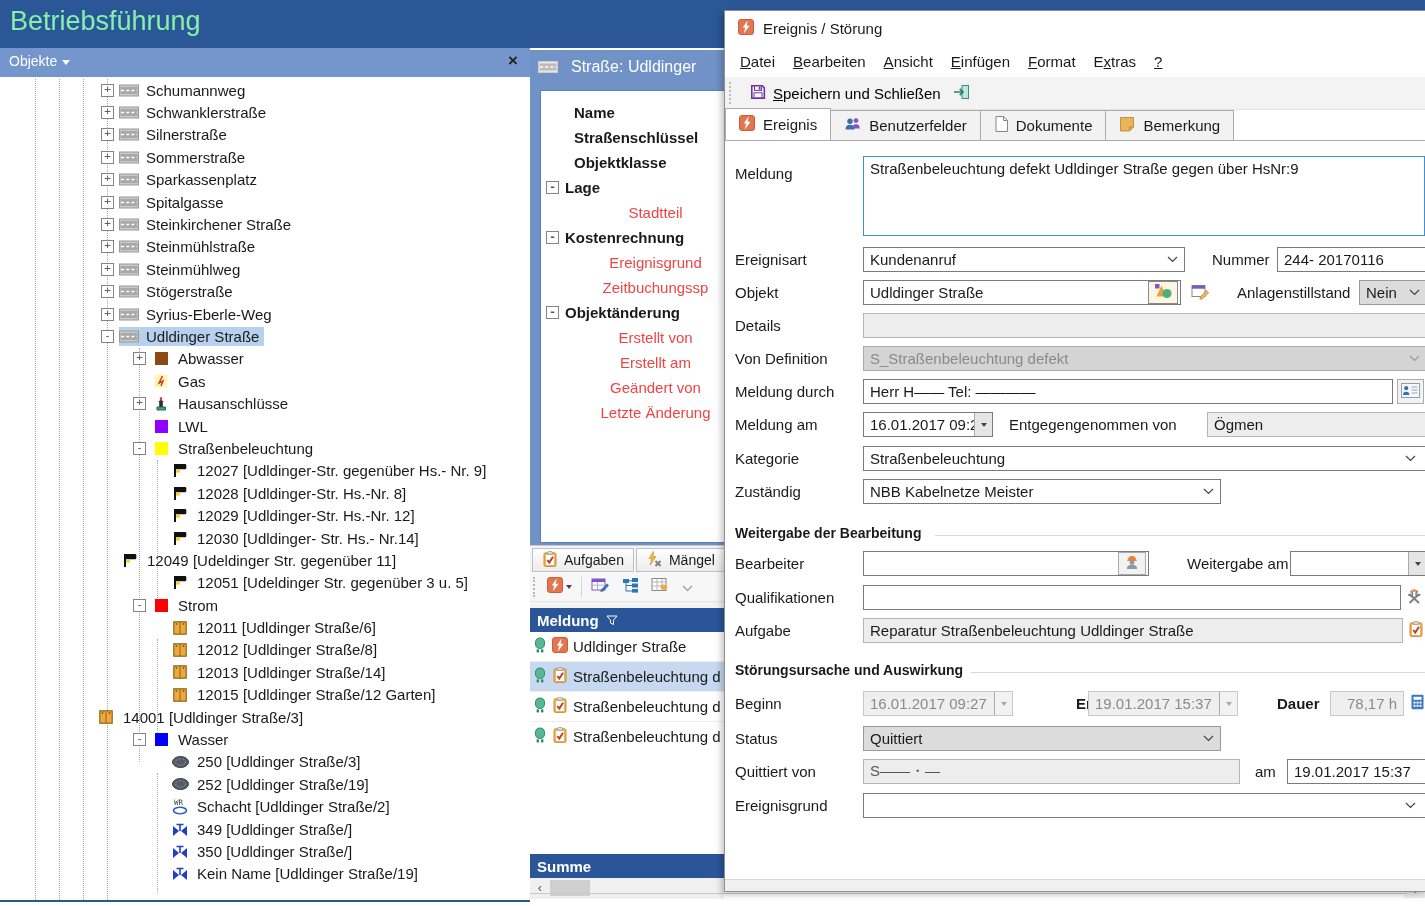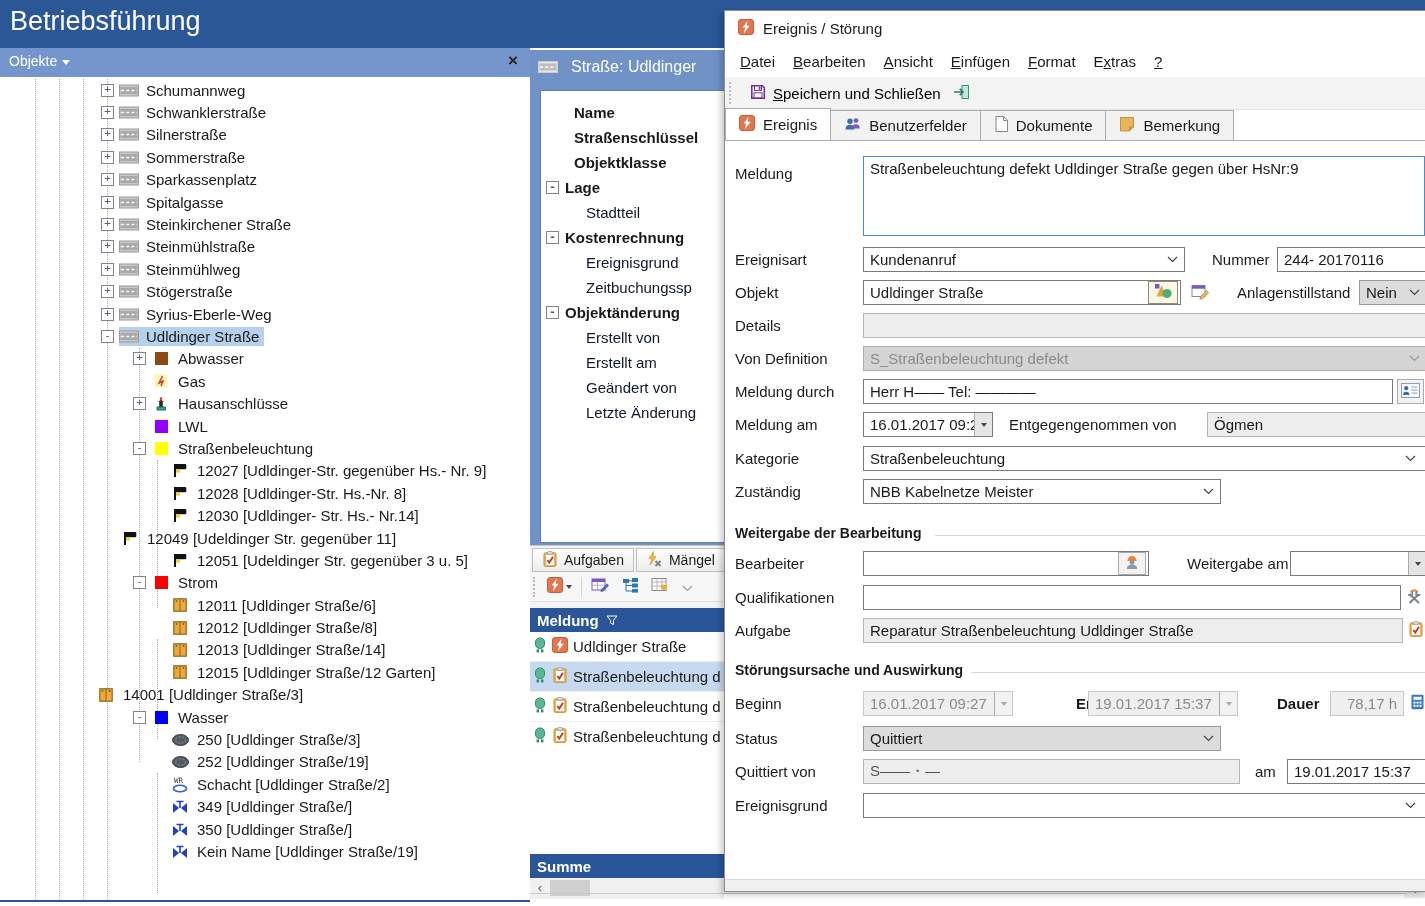--- a/index.html
+++ b/index.html
@@ -1,20 +1,20 @@
 <!DOCTYPE html>
 <html><head>
 <meta charset="utf-8">
 <style>
   html,body{margin:0;padding:0;}
   body{width:1425px;height:906px;position:relative;overflow:hidden;background:#fff;
        font-family:"Liberation Sans","DejaVu Sans",sans-serif;font-size:15px;color:#1a1a1a;}
   
   #appheader{position:absolute;left:0;top:0;width:1425px;height:48px;background:#2B5797;z-index:1;}
-  #appheader .htitle{position:absolute;left:10px;top:6px;font-size:27px;font-weight:300;color:#ffffff;}
+  #appheader .htitle{position:absolute;left:10px;top:6px;font-size:27px;font-weight:300;color:#86efac;}
   #objbar{position:absolute;left:0;top:48px;width:530px;height:29px;background:#7596CC;z-index:2;}
   #objbar .olabel{position:absolute;left:9px;top:5px;color:#fff;font-size:14px;}
   #objbar .caret{display:inline-block;width:0;height:0;border-left:4px solid transparent;border-right:4px solid transparent;border-top:5px solid #fff;margin-left:5px;vertical-align:middle;}
   #objbar .xbtn{position:absolute;right:12px;top:3px;color:#222;font-size:17px;font-weight:bold;cursor:default;}
   #treepanel{position:absolute;left:0;top:77px;width:530px;height:823px;background:#fff;border-bottom:2px solid #2B5797;overflow:hidden;z-index:1;}
   #tree{position:absolute;left:0;top:2px;right:22px;}
   .trow{height:22.4px;display:flex;align-items:center;white-space:nowrap;}
   .exp{width:11px;height:11px;border:1px solid #848484;background:#fff;color:#4d6185;font-size:11px;line-height:9px;text-align:center;margin-right:5px;flex:0 0 auto;font-family:"DejaVu Sans Mono",monospace;}
   .expspace{width:18px;flex:0 0 auto;}
   .ticon{width:20px;display:inline-flex;justify-content:center;align-items:center;margin-right:5px;flex:0 0 auto;}
@@ -28,21 +28,21 @@
   #vthumb{position:absolute;left:2px;top:18px;width:15px;height:150px;background:#CDCDCD;}
   
   #mpanel{position:absolute;left:530px;top:50px;width:194px;height:495px;background:#7092C7;overflow:hidden;z-index:1;}
   .mptitle{position:absolute;left:8px;top:8px;display:flex;align-items:center;gap:8px;color:#fff;font-size:16px;white-space:nowrap;}
   .mpbox{position:absolute;left:10px;top:40px;right:-2px;bottom:2px;background:#fff;border:1px solid #5d7fb4;overflow:hidden;}
   #props{padding-top:9px;}
   .prow{height:25px;display:flex;align-items:center;white-space:nowrap;}
   .prow.bold{padding-left:33px;font-weight:bold;}
   .prow.group{padding-left:5px;font-weight:bold;}
   .prow.group .exp{margin-right:6px;color:#555;}
-  .prow.sub{padding-left:45px;color:#0f172a;}
+  .prow.sub{padding-left:45px;color:#ef4444;justify-content:center;}
   
   #tpanel{position:absolute;left:530px;top:545px;width:194px;height:353px;background:#F4F4F4;overflow:hidden;z-index:1;border-top:1px solid #C9C9C9;}
   #ttabs{position:absolute;left:2px;top:2px;display:flex;gap:2px;white-space:nowrap;}
   .ttab{display:inline-flex;align-items:center;gap:6px;height:22px;padding:0 9px;border:1px solid #C0C0C0;background:linear-gradient(#FEFEFE,#ECECEC);font-size:14px;}
   #ttoolbar{position:absolute;left:0;top:26px;width:100%;height:30px;background:#F7F7F7;border-bottom:1px solid #E2E2E2;display:flex;align-items:center;gap:6px;padding-left:3px;box-sizing:border-box;white-space:nowrap;}
   .tgrip{width:3px;height:20px;border-left:2px dotted #B9B9B9;}
   .tbtn{display:inline-flex;align-items:center;gap:3px;padding:2px 3px;}
   .tsep{width:0;height:20px;border-left:1px solid #D5D5D5;}
   .ddarrow{width:0;height:0;border-left:3.5px solid transparent;border-right:3.5px solid transparent;border-top:4px solid #444;}
   #mhead{position:absolute;left:0;top:62px;width:100%;height:24px;background:#2A5699;color:#fff;font-weight:bold;display:flex;align-items:center;gap:7px;padding-left:7px;box-sizing:border-box;}
@@ -342,20 +342,32 @@
       </div>
       <div class="trow" style="padding-left: 170px;">
         <span class="tbody">
           <span class="ticon">
             <svg width="14" height="15" viewBox="0 0 14 15">
               <path d="M2 1 v13" stroke="#111" stroke-width="2"></path>
               <path d="M3 1 h9 q1.3 0 1.3 1.3 v2.6 q0 1.3 -1.3 1.3 h-9 Z" fill="#111"></path>
               <rect x="3" y="6.6" width="4" height="3" fill="#F5D327"></rect>
             </svg>
           </span>
+          <span class="tlabel">12029 [Udldinger-Str. Hs.-Nr. 12]</span>
+        </span>
+      </div>
+      <div class="trow" style="padding-left: 170px;">
+        <span class="tbody">
+          <span class="ticon">
+            <svg width="14" height="15" viewBox="0 0 14 15">
+              <path d="M2 1 v13" stroke="#111" stroke-width="2"></path>
+              <path d="M3 1 h9 q1.3 0 1.3 1.3 v2.6 q0 1.3 -1.3 1.3 h-9 Z" fill="#111"></path>
+              <rect x="3" y="6.6" width="4" height="3" fill="#F5D327"></rect>
+            </svg>
+          </span>
           <span class="tlabel">12030 [Udldinger- Str. Hs.- Nr.14]</span>
         </span>
       </div>
       <div class="trow" style="padding-left: 120px;">
         <span class="tbody">
           <span class="ticon">
             <svg width="14" height="15" viewBox="0 0 14 15">
               <path d="M2 1 v13" stroke="#111" stroke-width="2"></path>
               <path d="M3 1 h9 q1.3 0 1.3 1.3 v2.6 q0 1.3 -1.3 1.3 h-9 Z" fill="#111"></path>
               <rect x="3" y="6.6" width="4" height="3" fill="#F5D327"></rect>

